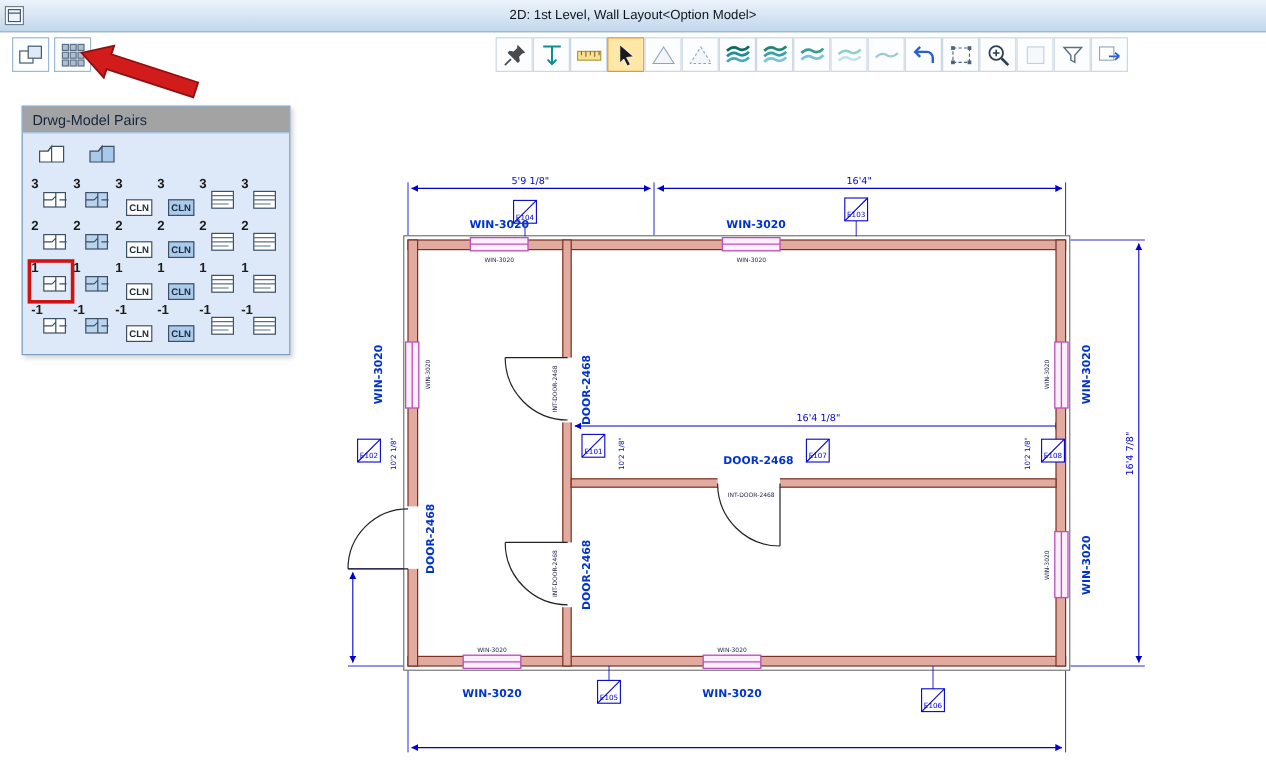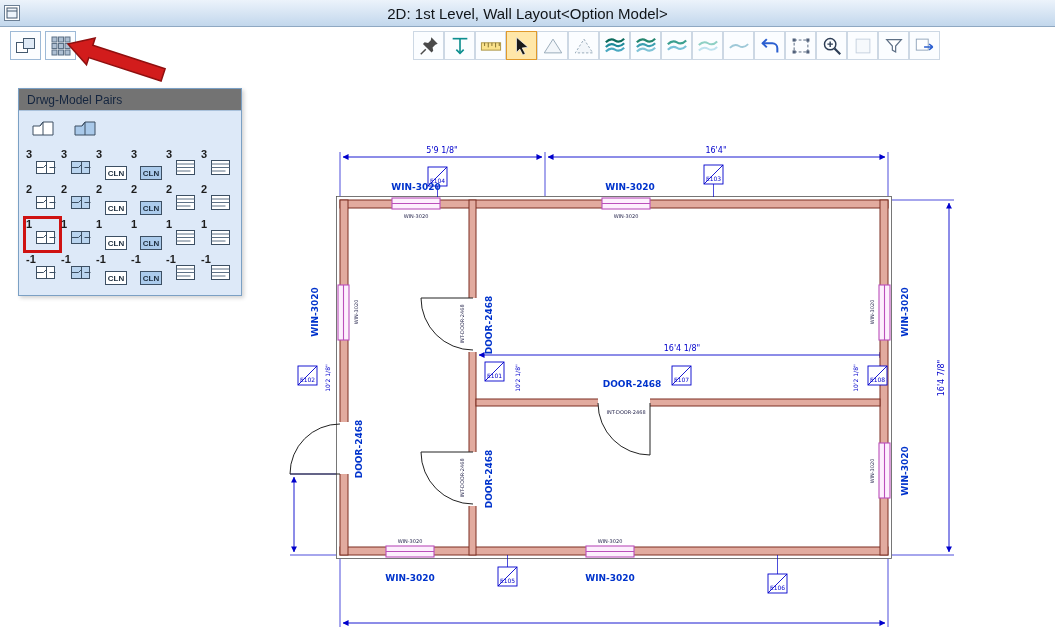--- a/index.html
+++ b/index.html
@@ -4,34 +4,34 @@
 <style>
   *{margin:0;padding:0;box-sizing:border-box}
   html,body{width:1055px;height:636px;overflow:hidden}
   body{position:relative;background:#fff;font-family:"Liberation Sans",sans-serif}
 
   .titlebar{position:absolute;left:0;top:0;width:1055px;height:27px;
     background:linear-gradient(#ecf3fb,#c2d7ec);border-bottom:1px solid #8fa8c2;
     display:flex;align-items:center;justify-content:center}
   .app-icon{position:absolute;left:4px;top:5px;width:16px;height:16px;background:#fff;
     border:1px solid #6b7f95;display:flex;align-items:center;justify-content:center}
-  .title-text{font-size:15px;color:#101418}
+  .title-text{font-size:11px;color:#101418}
 
   .toolbar{position:absolute;left:0;top:28px;width:1055px;height:38px;background:#fff}
   .left-tools{position:absolute;left:10px;top:3px;display:flex;gap:4px}
   .main-tools{position:absolute;left:413px;top:3px;display:flex}
   .tool-btn{width:31px;height:29px;border:1px solid #cdd8e4;background:#fbfdff;
     display:flex;align-items:center;justify-content:center;cursor:pointer}
   .left-tools .tool-btn{border:1px solid #9db9d6}
   .tool-btn.active{background:#ffe7a8;border:1px solid #e09a2c}
 
   .palette{position:absolute;left:18px;top:88px;width:224px;background:#dde9f8;
     border:1px solid #7ba0c4;box-shadow:2px 2px 4px rgba(0,0,0,.18)}
   .palette-title{height:22px;line-height:22px;padding-left:8px;font-size:12px;color:#14253f;
-    background:#737373;border-bottom:1px solid #aac2dc;cursor:default}
+    background:#a3a3a3;border-bottom:1px solid #aac2dc;cursor:default}
   .palette-body{padding:5px 3px 7px 6px}
   .pair-row{display:flex;gap:12px;margin:1px 0 7px 3px}
   .pair-btn{width:30px;height:24px;display:flex;align-items:center;justify-content:center;cursor:pointer}
   .grid-row{display:flex;margin-bottom:2px}
   .cell{width:35px;height:33px;position:relative;cursor:pointer}
   .cell .num{position:absolute;left:1px;top:0;font-size:11px;font-weight:bold;color:#1c1c1c}
   .cell .ic{position:absolute;left:10px;bottom:1px}
   .cell.selected{outline:3px solid #cf1212;outline-offset:-1px}
   .cln-box{display:flex;width:22px;height:14px;border:1px solid #3c4f63;background:#fff;
     font-size:8px;font-weight:bold;color:#1c2c3c;align-items:center;justify-content:center}

